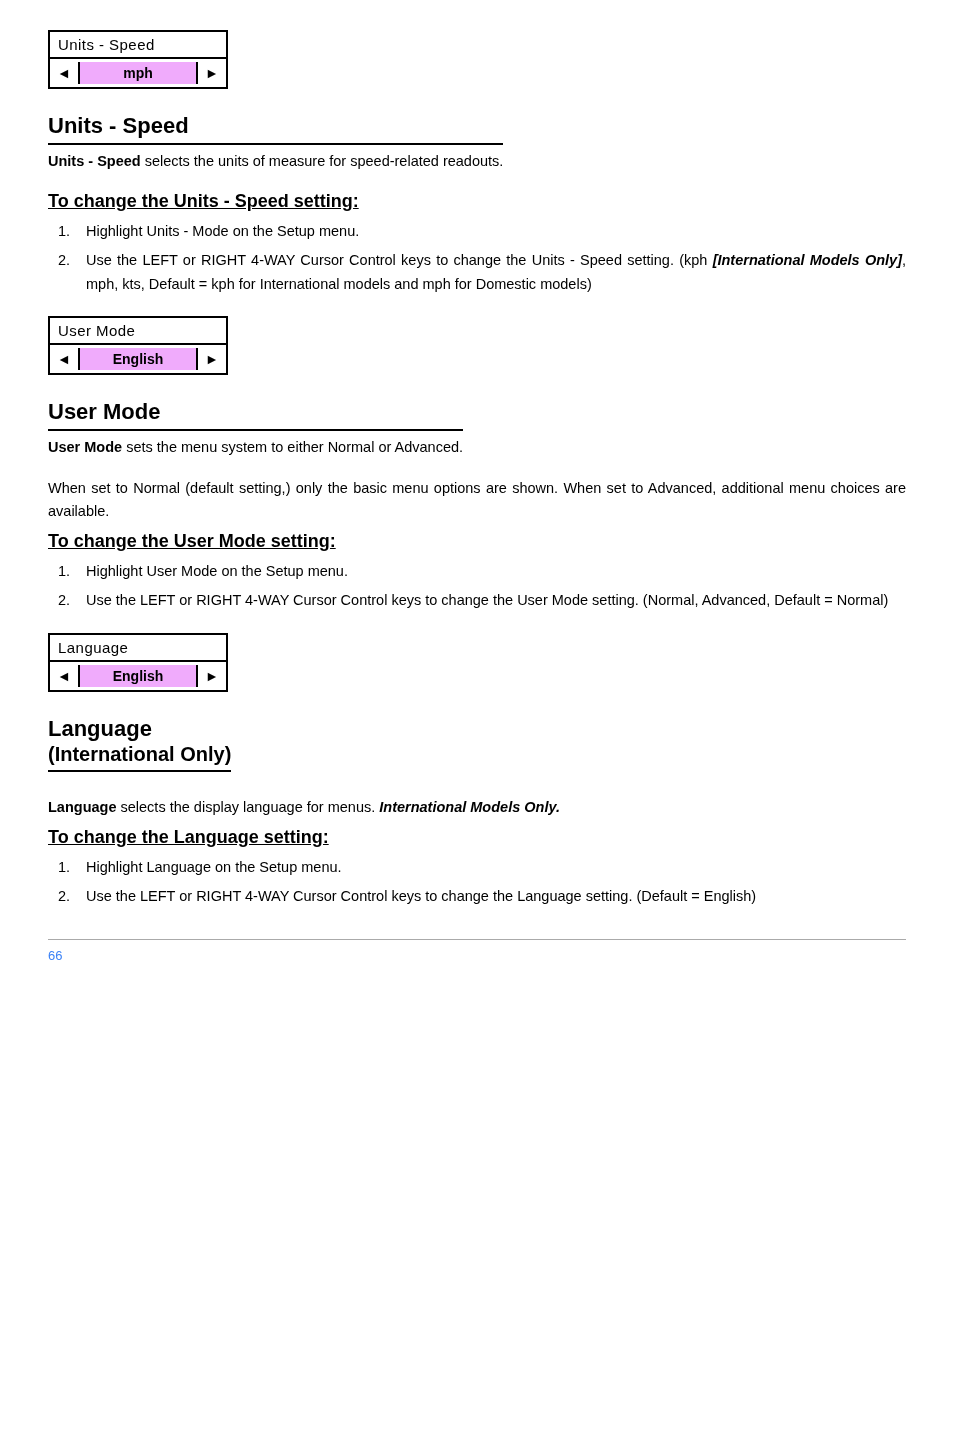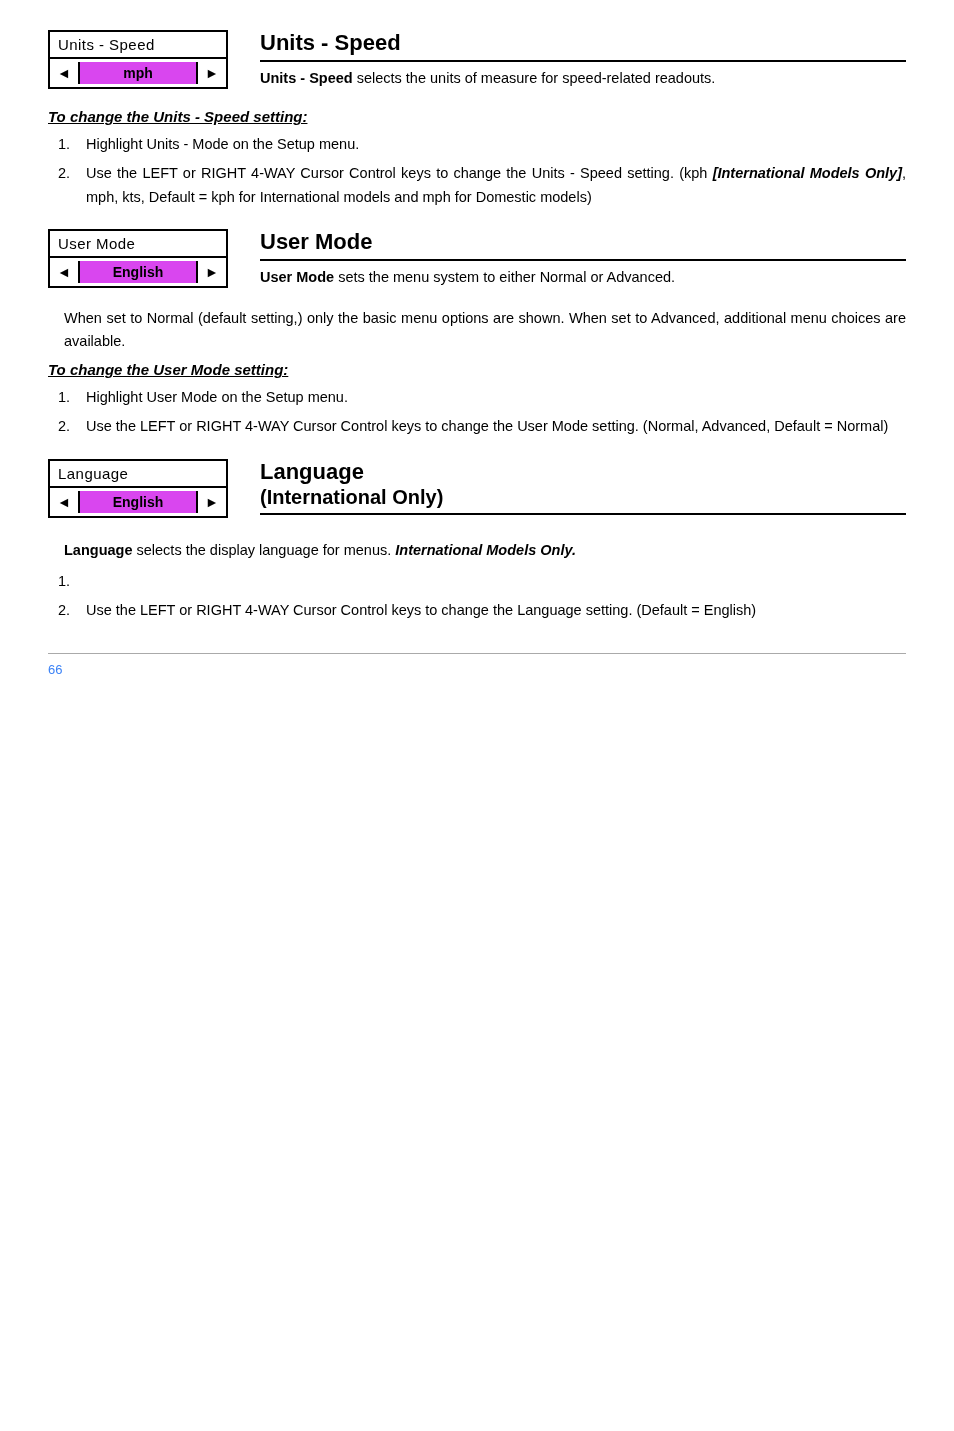--- a/index.html
+++ b/index.html
@@ -9,24 +9,24 @@
       font-size: 15px;
       color: #000;
       width: 954px;
       min-height: 1431px;
       padding: 30px 48px 40px 48px;
     }
 
     
     .section {
       display: flex;
-      flex-direction: row;
+      flex-direction: column;
       align-items: flex-start;
       margin-bottom: 18px;
-      gap: 32px;
+      gap: 24px;
     }
 
     
     .widget-box {
       border: 2px solid #000;
       min-width: 180px;
       max-width: 200px;
       flex-shrink: 0;
     }
     .widget-title-row {
@@ -49,21 +49,21 @@
       justify-content: center;
       font-size: 14px;
       cursor: pointer;
       flex-shrink: 0;
     }
     .widget-value {
       flex: 1;
       text-align: center;
       font-size: 14px;
       font-weight: bold;
-      background: #d946ef;
+      background: #f0abfc;
       padding: 3px 0;
       border-left: 2px solid #000;
       border-right: 2px solid #000;
     }
 
     
     .section-right {
       flex: 1;
     }
     .section-heading {
@@ -91,30 +91,28 @@
 
     
     .subsection-content {
       margin-bottom: 20px;
     }
     .subsection-content p {
       font-size: 14.5px;
       line-height: 1.6;
       margin-bottom: 8px;
       text-align: justify;
-      margin-left: 16px;
     }
 
     
     .change-heading {
-      font-size: 15px;
+      font-size: 18px;
       font-weight: bold;
       text-decoration: underline;
       margin-bottom: 8px;
-      font-style: italic;
     }
     .instructions-list {
       list-style: none;
       padding-left: 10px;
     }
     .instructions-list li {
       font-size: 14.5px;
       line-height: 1.6;
       margin-bottom: 6px;
       display: flex;
@@ -212,23 +210,25 @@
   <div class="section-right">
     <div class="section-heading">
       <span>Language</span><br>
       <span class="section-heading-sub">(International Only)</span>
     </div>
   </div>
 </div>
 
 <div class="subsection-content">
   <p><b>Language</b> selects the display language for menus. <i><b>International Models Only.</b></i></p>
+  <div class="change-heading">To change the Language setting:</div>
   <ol class="instructions-list">
     <li>
       <span class="num">1.</span>
+      <span>Highlight Language on the Setup menu.</span>
     </li>
     <li>
       <span class="num">2.</span>
       <span>Use the LEFT or RIGHT 4-WAY Cursor Control keys to change the Language setting. (Default = English)</span>
     </li>
   </ol>
 </div>
 
 <hr class="page-divider">
 <div class="page-number">66</div>

